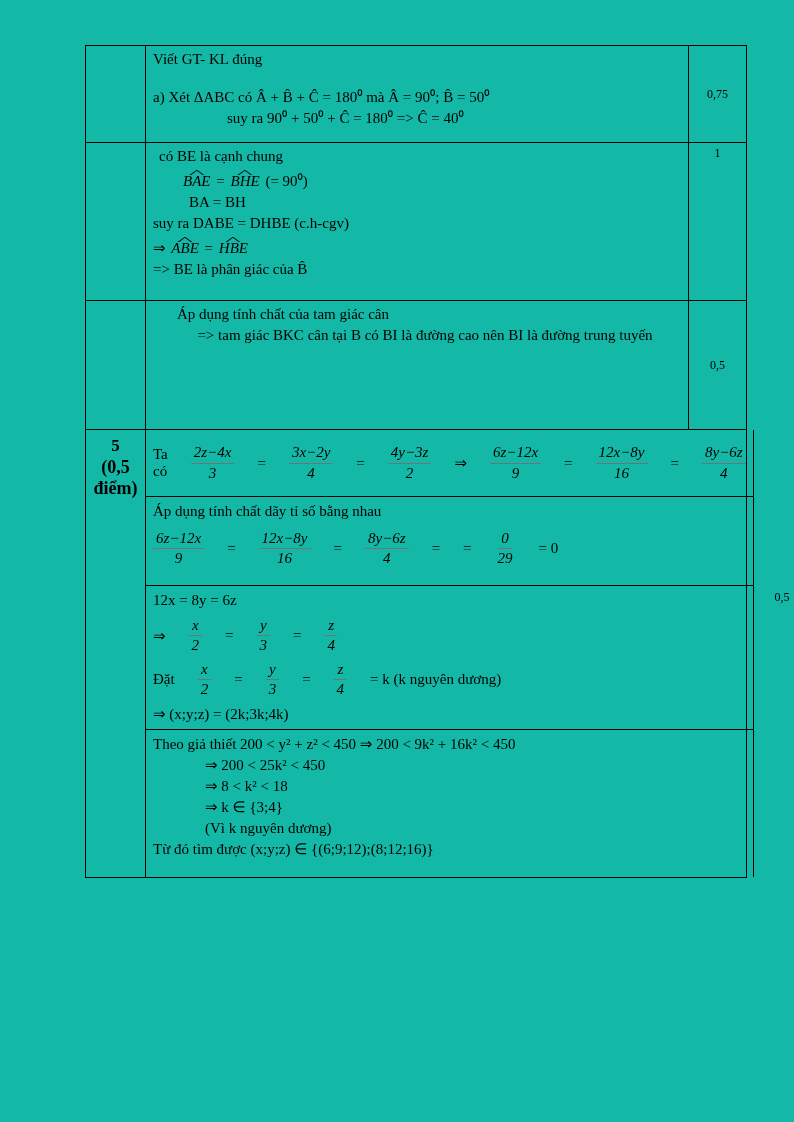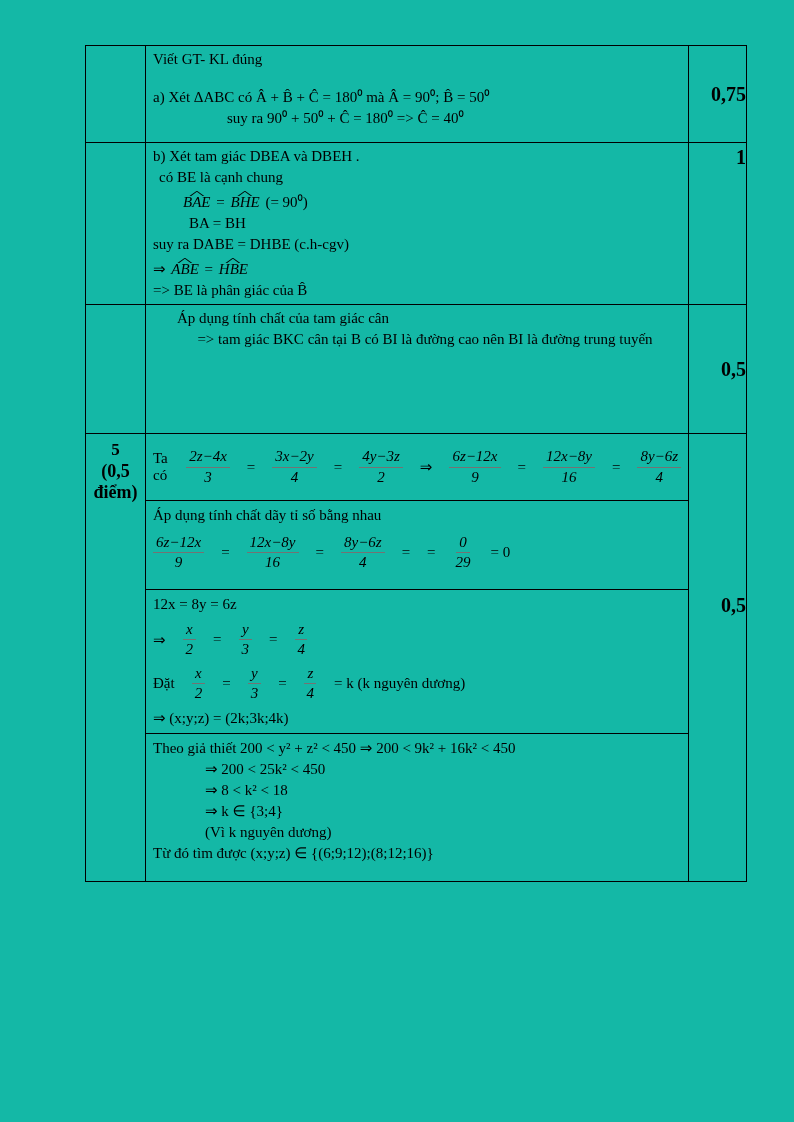--- a/index.html
+++ b/index.html
@@ -7,22 +7,22 @@
     position:relative; width:794px; height:1122px; background:#14b8a6;
     font-family:"Liberation Serif", serif; font-size:15px; color:#000;
   }
   .tbl { position:absolute; left:85px; top:45px; width:660px; border:1px solid #000; }
   .trow { display:flex; }
   .trow + .trow { border-top:1px solid #000; }
   .cell { box-sizing:border-box; }
   .c-num { width:60px; flex:none; border-right:1px solid #000; text-align:center; }
   .c-body { flex:1; border-right:1px solid #000; padding:3px 7px; }
   .c-body.nopad { padding:0; }
-  .c-pts { width:57px; flex:none; display:flex; justify-content:flex-end; align-items:center;
-           font-weight:bold; font-size:20px; }
+  .c-pts { width:57px; flex:none; display:flex; justify-content:center; align-items:center;
+           font-weight:normal; font-size:12px; }
   .c-pts.pts-top { align-items:flex-start; padding-top:3px; }
   .c-pts.pts-q5 { align-items:flex-start; padding-top:160px; }
 
   .row-a { min-height:96px; }
   .row-b { min-height:157px; }
   .row-c { min-height:128px; }
   .row-5 { min-height:446px; }
 
   .line { line-height:21px; min-height:21px; }
   .spacer { height:17px; }
@@ -42,21 +42,21 @@
     font-size:0.8em; font-style:normal;
   }
   .line-wh { margin-top:4px; }
 
   
   .frac { display:inline-flex; flex-direction:column; align-items:center;
           font-style:italic; line-height:1.15; vertical-align:middle; }
   .frac .fn { border-bottom:1px solid #737373; padding:0 3px 1px; }
   .frac .fd { padding:1px 3px 0; }
 
-  .fline { display:flex; align-items:center; gap:17px; flex-wrap:nowrap; }
+  .fline { display:flex; align-items:center; gap:23px; flex-wrap:nowrap; }
 
   
   .sub { padding:4px 7px; box-sizing:border-box; }
   .sub + .sub { border-top:1px solid #000; }
   .sub-1 { min-height:66px; display:flex; align-items:center; }
   .sub-2 { min-height:89px; }
   .sub-3 { min-height:136px; }
   .sub-4 { min-height:148px; }
   .sub-2 .fline { margin-top:8px; }
   .sub-3 .fline { margin:6px 0; }
@@ -79,21 +79,20 @@
         <div class="line ind-suyra">suy ra 90⁰ + 50⁰ + Ĉ = 180⁰ =&gt; Ĉ = 40⁰</div>
       </div>
       <div class="cell c-pts">
         <span>0,75</span>
       </div>
     </div>
 
     <div class="trow row-b">
       <div class="cell c-num"></div>
       <div class="cell c-body">
-        <div class="line">b) Xét tam giác DBEA và DBEH .</div>
         <div class="line ind-sm">có BE là cạnh chung</div>
         <div class="line ind-md line-wh">
           <span class="wh">BAE</span>
           <span>=</span>
           <span class="wh">BHE</span>
           <span>(= 90⁰)</span>
         </div>
         <div class="line ind-lg">BA = BH</div>
         <div class="line">suy ra DABE = DHBE (c.h-cgv)</div>
         <div class="line line-wh">

